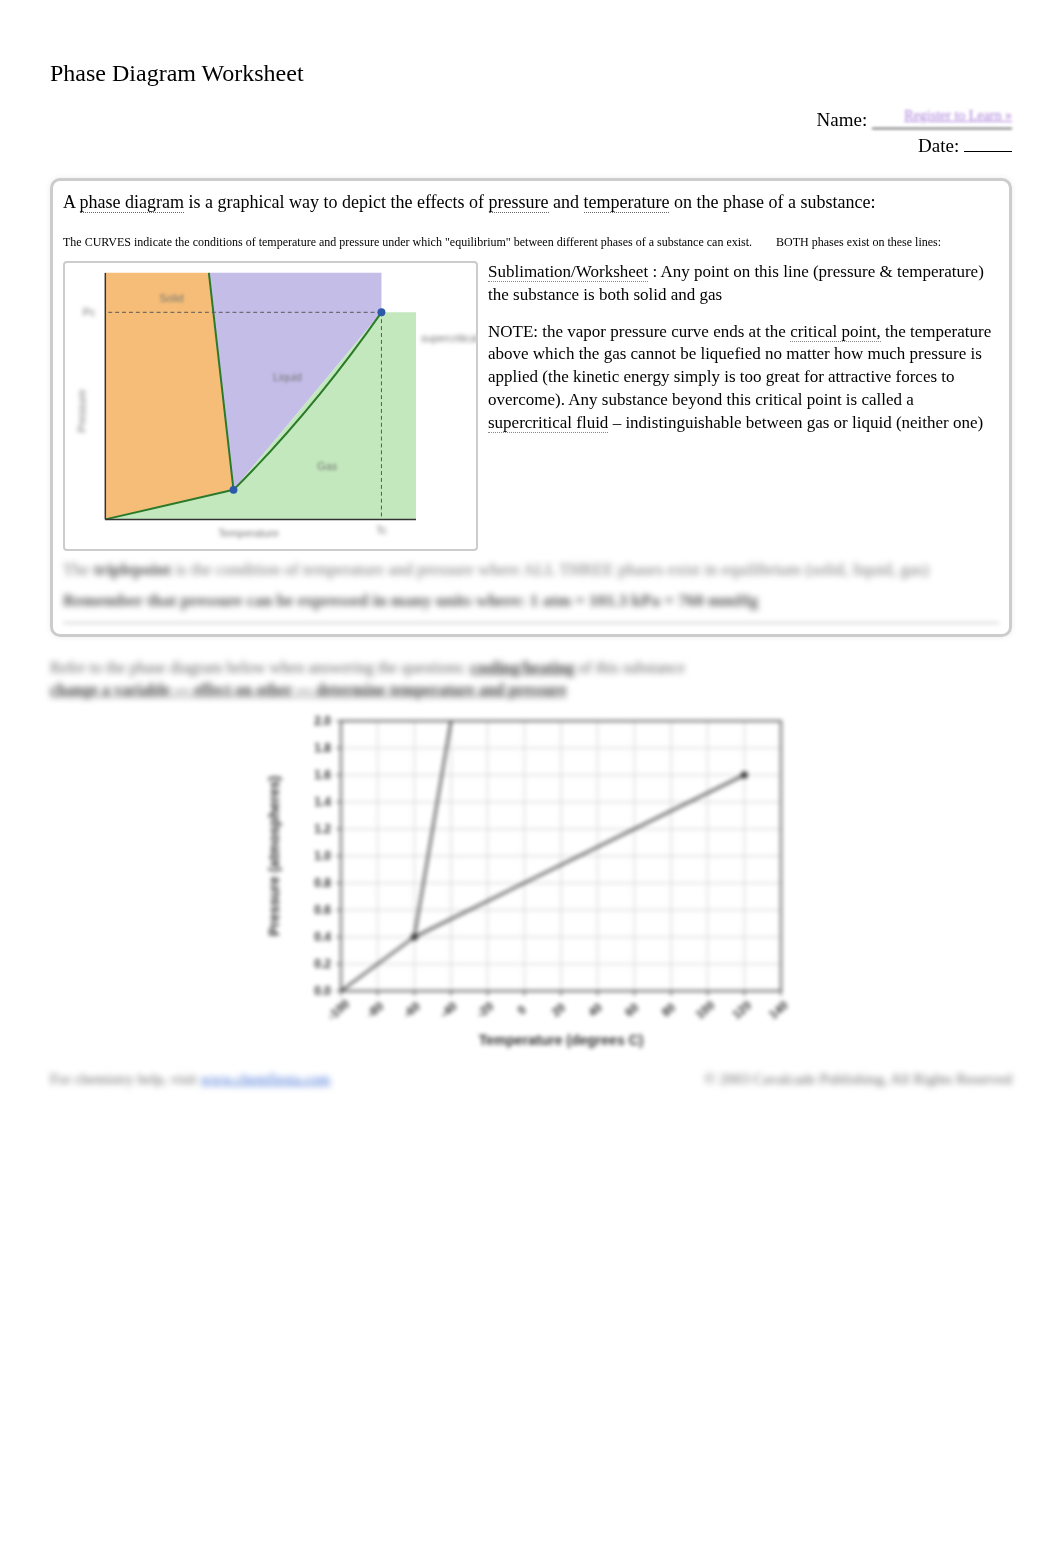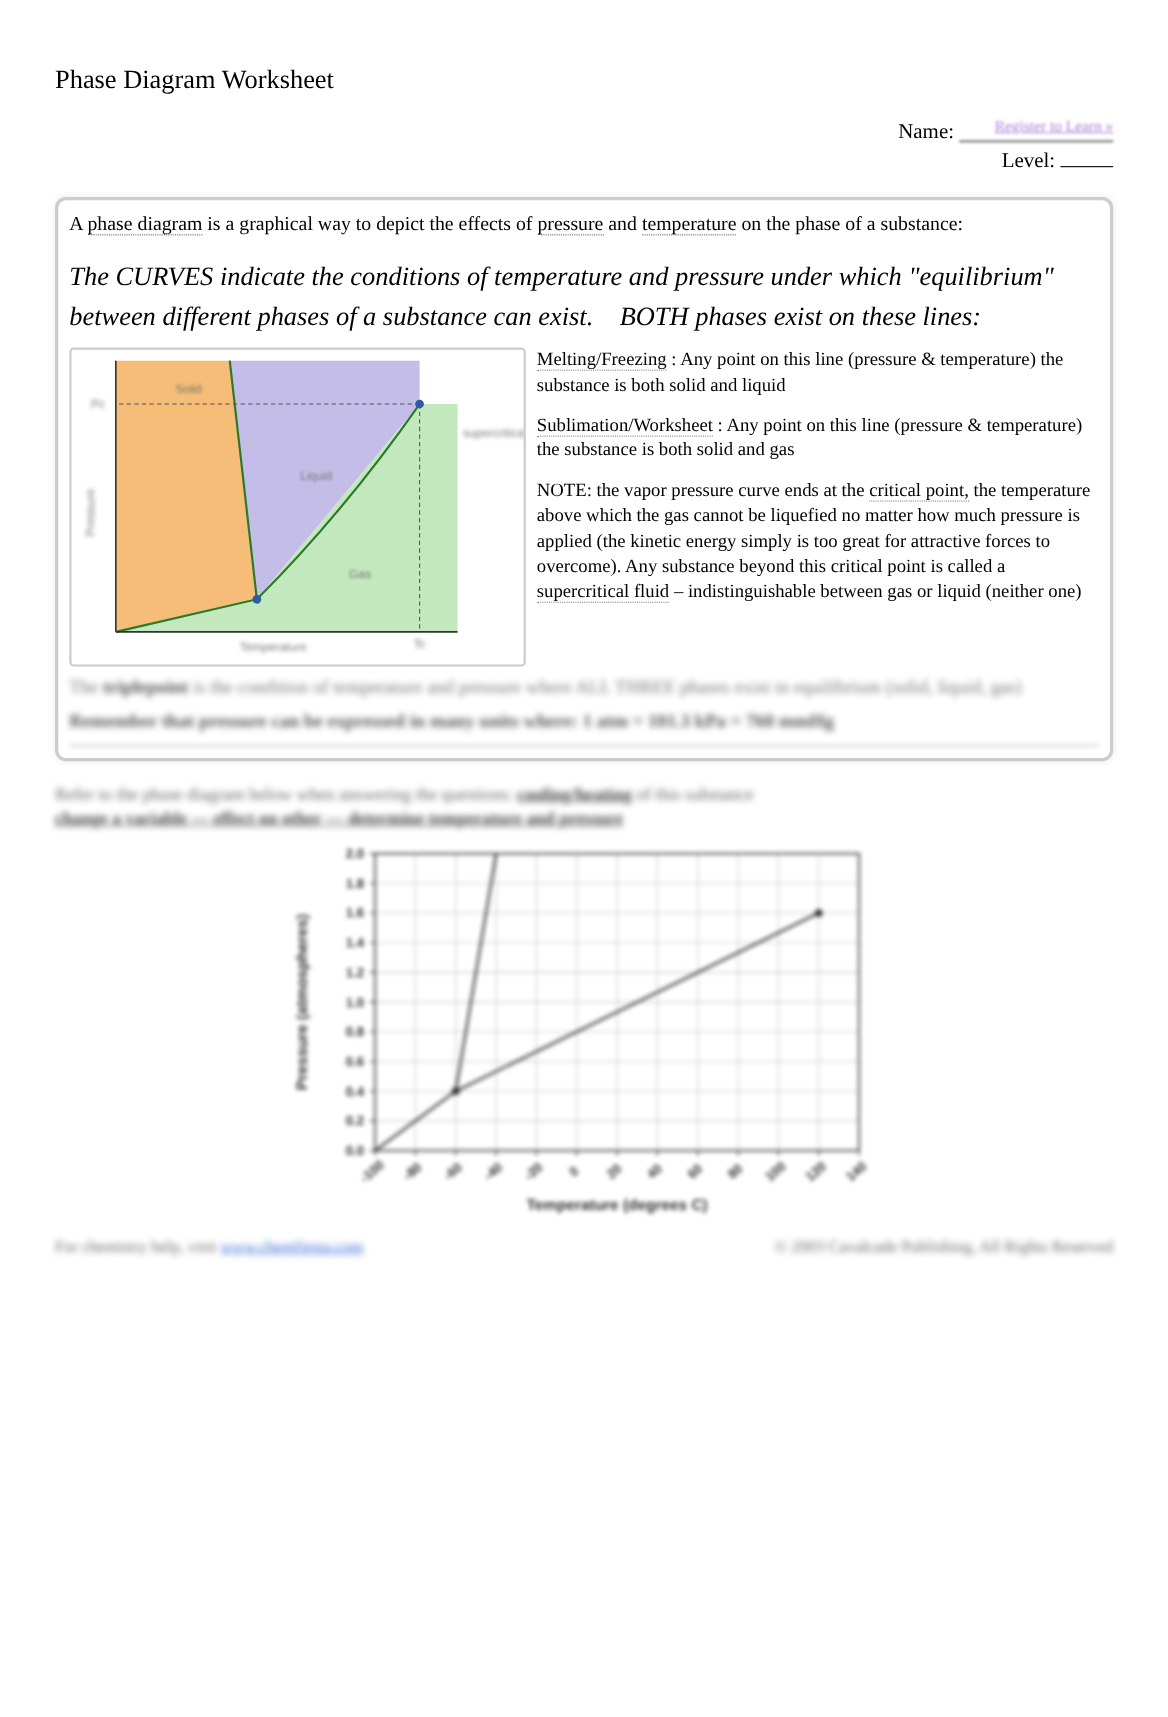--- a/index.html
+++ b/index.html
@@ -41,21 +41,21 @@
       padding: 10px 10px 10px 10px;
       box-shadow: 0 0 6px rgba(0,0,0,0.08);
       margin-bottom: 20px;
     }
     .para-intro {
       font-size: 18px;
       line-height: 1.3;
       margin-bottom: 18px;
     }
     .para-intro .u { border-bottom: 1px dotted #666; }
-    .para-curves { font-size: 24px; line-height: 1.5; margin-bottom: 10px; font-style: italic; }
+    .para-curves { font-size: 12px; line-height: 1.5; margin-bottom: 10px; }
     .spacer { display:inline-block; width: 24px; }
 
     .diagram-row { display: flex; gap: 10px; }
     .diagram-cell {
       width: 415px;
       height: 290px;
       border: 2px solid #ccc;
       border-radius: 4px;
       position: relative;
       background: #fff;
@@ -114,21 +114,21 @@
 </head>
 <body>
 
 <div class="header-title">Phase Diagram Worksheet</div>
 
 <div class="meta-block">
   <div class="meta-row">
     <span>Name: </span><a href="#" class="meta-link">Register to Learn »</a>
   </div>
   <div class="meta-row">
-    <span>Level: </span><span class="level-line"></span>
+    <span>Date: </span><span class="level-line"></span>
   </div>
 </div>
 
 <div class="content-box">
   <p class="para-intro">
     <span>A </span><span class="u">phase diagram</span><span>  is a graphical way to depict the effects of </span><span class="u">pressure</span><span>  and </span><span class="u">temperature</span><span>  on the phase of a substance:</span>
   </p>
 
   <p class="para-curves">
     <span>The CURVES indicate the conditions of temperature and pressure under which "equilibrium" between different phases of a substance can exist.</span><span class="spacer"></span><span>BOTH phases exist on these lines:</span>
@@ -166,23 +166,20 @@
         <text x="255" y="210" class="blurlabel">Gas</text>
         <text x="360" y="80" class="blurlabel2">supercritical</text>
         <text x="185" y="278" class="blurlabel2" text-anchor="middle">Temperature</text>
         <text x="20" y="150" class="blurlabel2" text-anchor="middle" transform="rotate(-90 20 150)">Pressure</text>
         <text x="30" y="54" class="blurlabel2" text-anchor="end">Pc</text>
         <text x="320" y="275" class="blurlabel2" text-anchor="middle">Tc</text>
       </svg>
     </div>
 
     <div class="defs-cell">
-      <p>
-        <span class="u2">Melting/Freezing</span><span> : Any point on this line (pressure &amp; temperature) the substance is both solid and liquid</span>
-      </p>
       <p>
         <span class="u2">Sublimation/Worksheet</span><span> : Any point on this line (pressure &amp; temperature) the substance is both solid and gas</span>
       </p>
       <p>
         <span>NOTE:</span><span>  the vapor pressure curve ends at the </span><span class="u2">critical point,</span><span> the temperature above which the gas cannot be liquefied no matter how much pressure is applied (the kinetic energy simply is too great for attractive forces to overcome).   Any substance beyond this critical point is called a </span><span class="u2">supercritical fluid</span><span>  – indistinguishable between gas or liquid (neither one)</span>
       </p>
     </div>
   </div>
 
   <div class="blurred-line">

